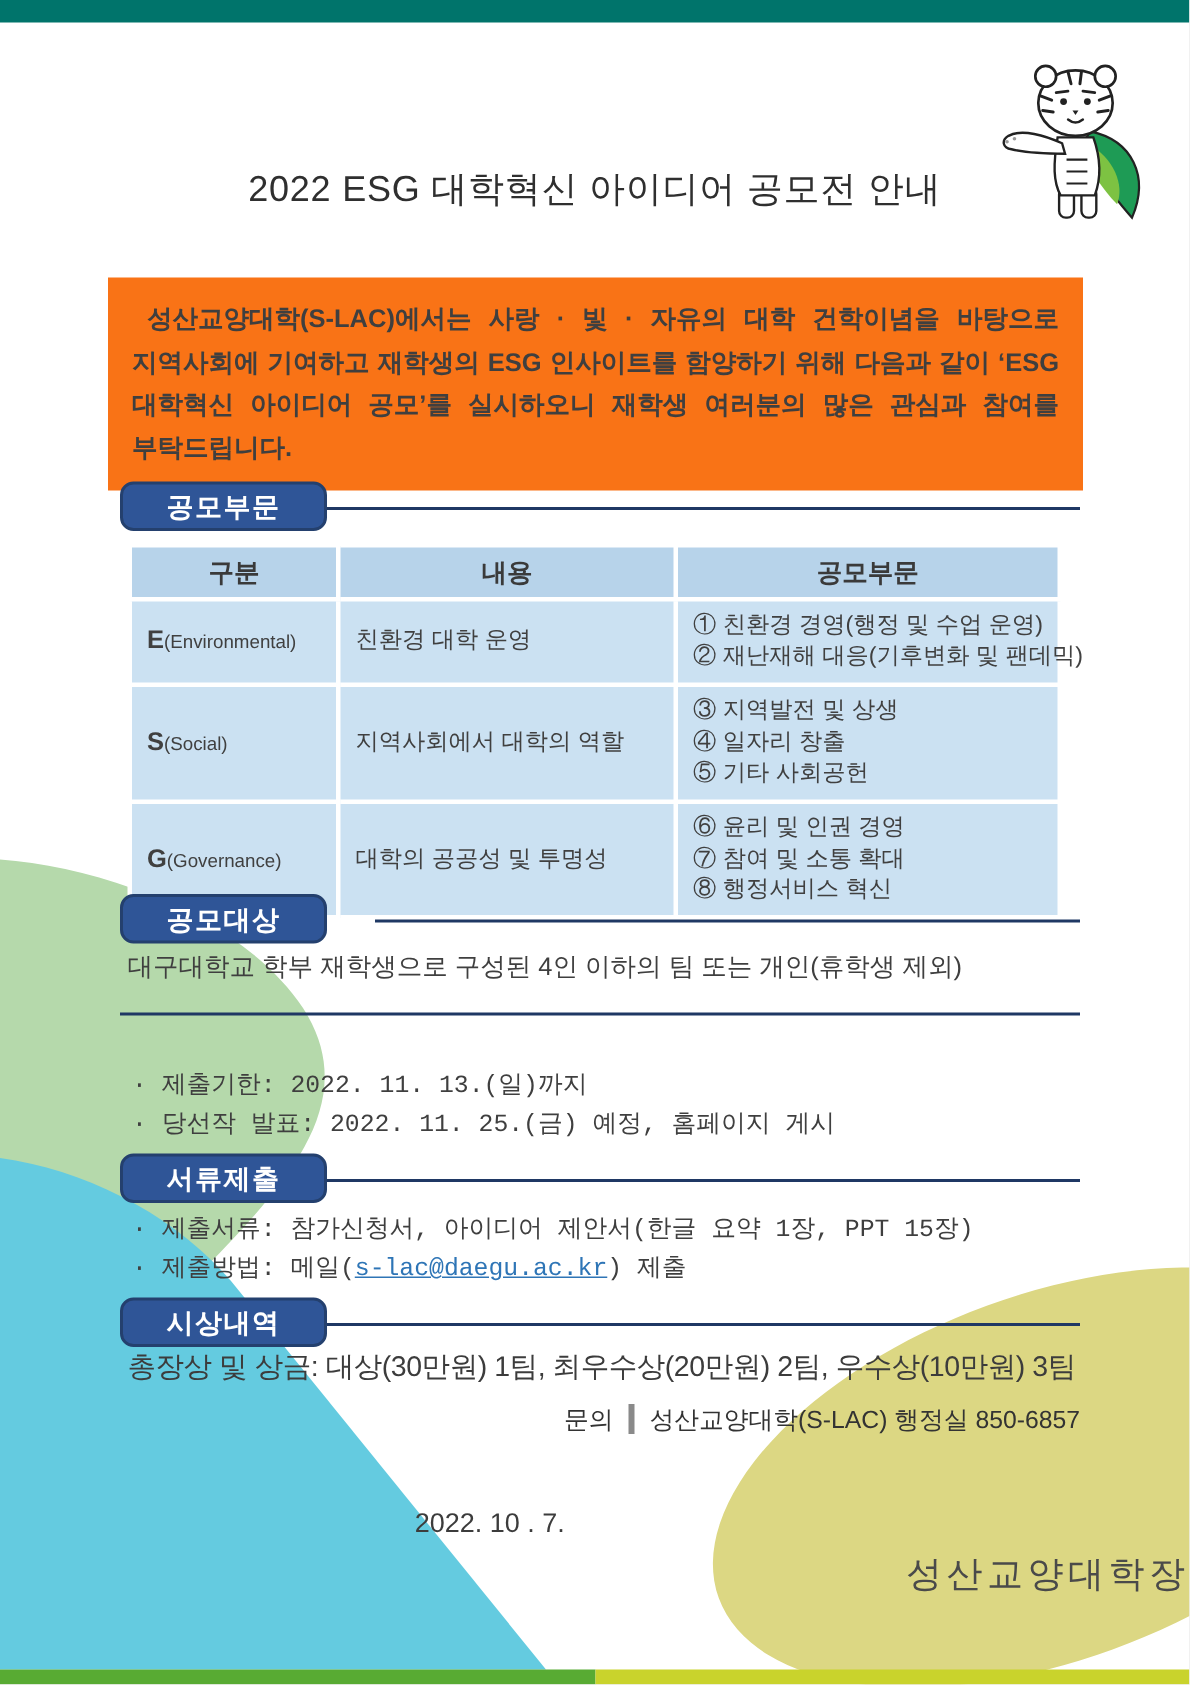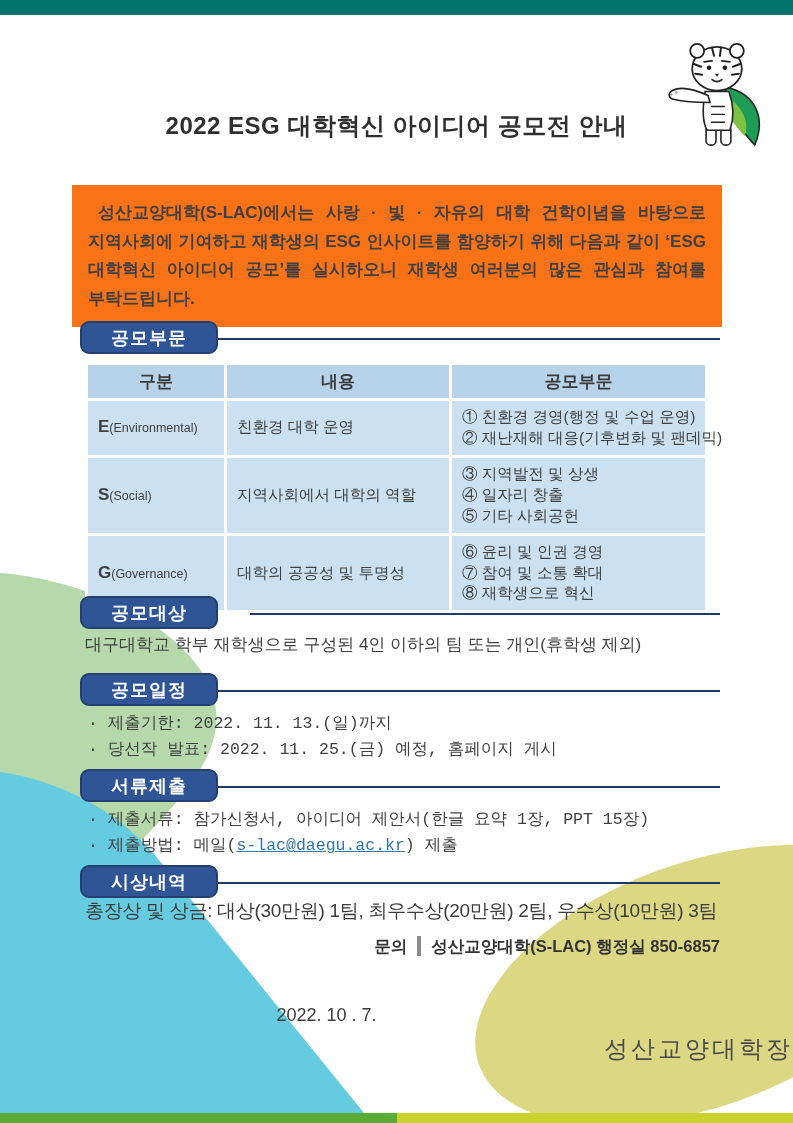--- a/index.html
+++ b/index.html
@@ -12,21 +12,21 @@
   .top-bar { position:absolute; top:0; left:0; width:793px; height:15px; background:#00746b; z-index:3; }
   .bottom-bar-green { position:absolute; bottom:0; left:0; width:397px; height:10px; background:#58ab33; z-index:3; }
   .bottom-bar-yellow { position:absolute; bottom:0; left:397px; width:396px; height:10px; background:#c9d32c; z-index:3; }
   .bg-svg { position:absolute; top:0; left:0; z-index:0; }
   .content { position:absolute; top:0; left:0; width:793px; height:1123px; z-index:2; }
 
   .mascot { position:absolute; top:36px; right:18px; width:120px; height:124px; }
 
   .doc-title {
     position:absolute; top:110px; left:0; width:100%;
-    text-align:center; font-size:24px; font-weight:700; color:#2f2f2f; letter-spacing:0.5px;
+    text-align:center; font-size:24px; font-weight:400; color:#2f2f2f; letter-spacing:0.5px;
   }
 
   .intro-box {
     position:absolute; top:185px; left:72px; width:650px; min-height:118px;
     background:#f97316; padding:14px 16px 14px 16px;
     font-size:17px; font-weight:700; line-height:1.68; color:#3f3f3f;
     text-align:justify; text-indent:10px; word-break:keep-all;
   }
 
   .section-header { position:absolute; left:80px; width:640px; display:flex; align-items:center; }
@@ -54,21 +54,21 @@
   .col-cat { width:139px; } .col-desc { width:225px; } .col-items { width:256px; }
   .cat-letter { font-weight:700; font-size:17px; }
   .cat-word { font-size:12.5px; }
   .item-line { white-space:nowrap; }
 
   .body-line { position:absolute; left:85px; width:640px; font-size:17px; color:#3f3f3f; word-break:keep-all; }
   .bullet-block { position:absolute; left:88px; width:635px; font-size:16.5px; color:#3f3f3f; line-height:1.6;font-family:Liberation Mono, monospace; }
   .email-link { color:#2e75b6; text-decoration:underline; }
 
   .awards-line { position:absolute; top:898px; left:85px; width:638px; font-size:19px; color:#3c3c3c; letter-spacing:-0.3px; }
-  .contact-line { position:absolute; top:936px; left:85px; width:635px; text-align:right; font-size:16.5px; font-weight:700; color:#333; }
+  .contact-line { position:absolute; top:936px; left:85px; width:635px; text-align:right; font-size:16.5px; font-weight:400; color:#333; }
   .contact-divider { display:inline-block; width:4px; height:20px; background:#8a8a8a; margin:0 10px; vertical-align:-4px; }
 
   .footer-date { position:absolute; top:1005px; left:0; width:653px; text-align:center; font-size:18px; color:#3c3c3c; }
   .footer-sign { position:absolute; top:1033px; left:0; width:793px; text-align:right; font-size:24px; font-weight:400; color:#4a4a4a; letter-spacing:3px; }
 
   .pos-parts    { top:321px; }
   .pos-target   { top:596px;gap:32px; }
   .pos-schedule { top:673px; }
   .pos-docs     { top:769px; }
   .pos-awards   { top:865px; }
@@ -151,34 +151,33 @@
             <div class="item-line">④ 일자리 창출</div>
             <div class="item-line">⑤ 기타 사회공헌</div>
           </td>
         </tr>
         <tr>
           <td><span class="cat-letter">G</span><span class="cat-word">(Governance)</span></td>
           <td>대학의 공공성 및 투명성</td>
           <td>
             <div class="item-line">⑥ 윤리 및 인권 경영</div>
             <div class="item-line">⑦ 참여 및 소통 확대</div>
-            <div class="item-line">⑧ 재학생으로 혁신</div>
+            <div class="item-line">⑧ 행정서비스 혁신</div>
           </td>
         </tr>
       </tbody>
     </table>
 
     <div class="section-header pos-target">
       <div class="badge">공모대상</div>
       <div class="rule"></div>
     </div>
     <div class="body-line" style="top:633px;">대구대학교 학부 재학생으로 구성된 4인 이하의 팀 또는 개인(휴학생 제외)</div>
 
     <div class="section-header pos-schedule">
-      <div class="badge">공모일정</div>
       <div class="rule"></div>
     </div>
     <div class="bullet-block" style="top:711px;">
       <div>· 제출기한: 2022. 11. 13.(일)까지</div>
       <div>· 당선작 발표: 2022. 11. 25.(금)  예정, 홈페이지 게시</div>
     </div>
 
     <div class="section-header pos-docs">
       <div class="badge">서류제출</div>
       <div class="rule"></div>

